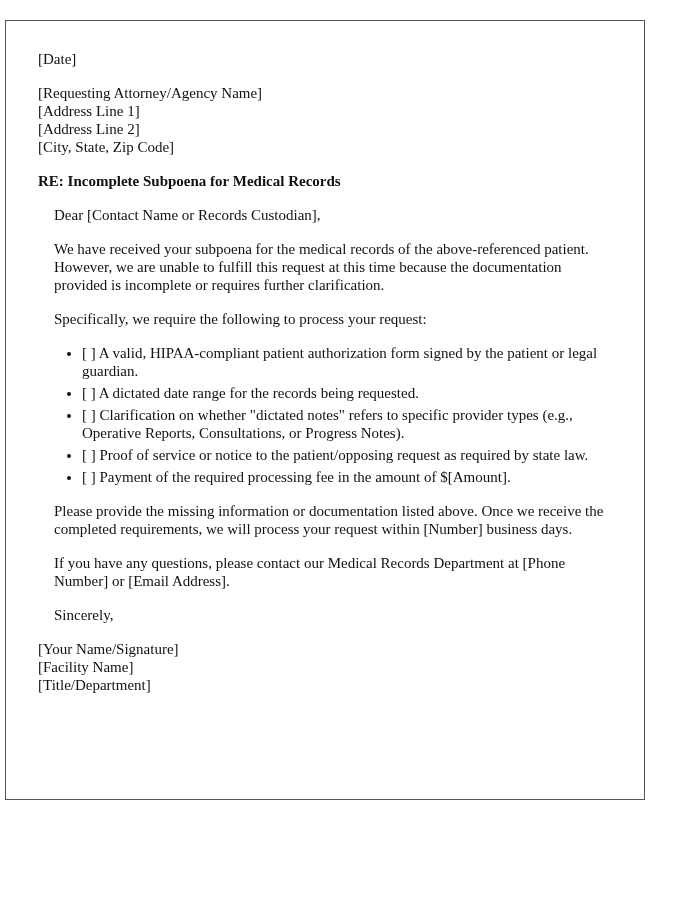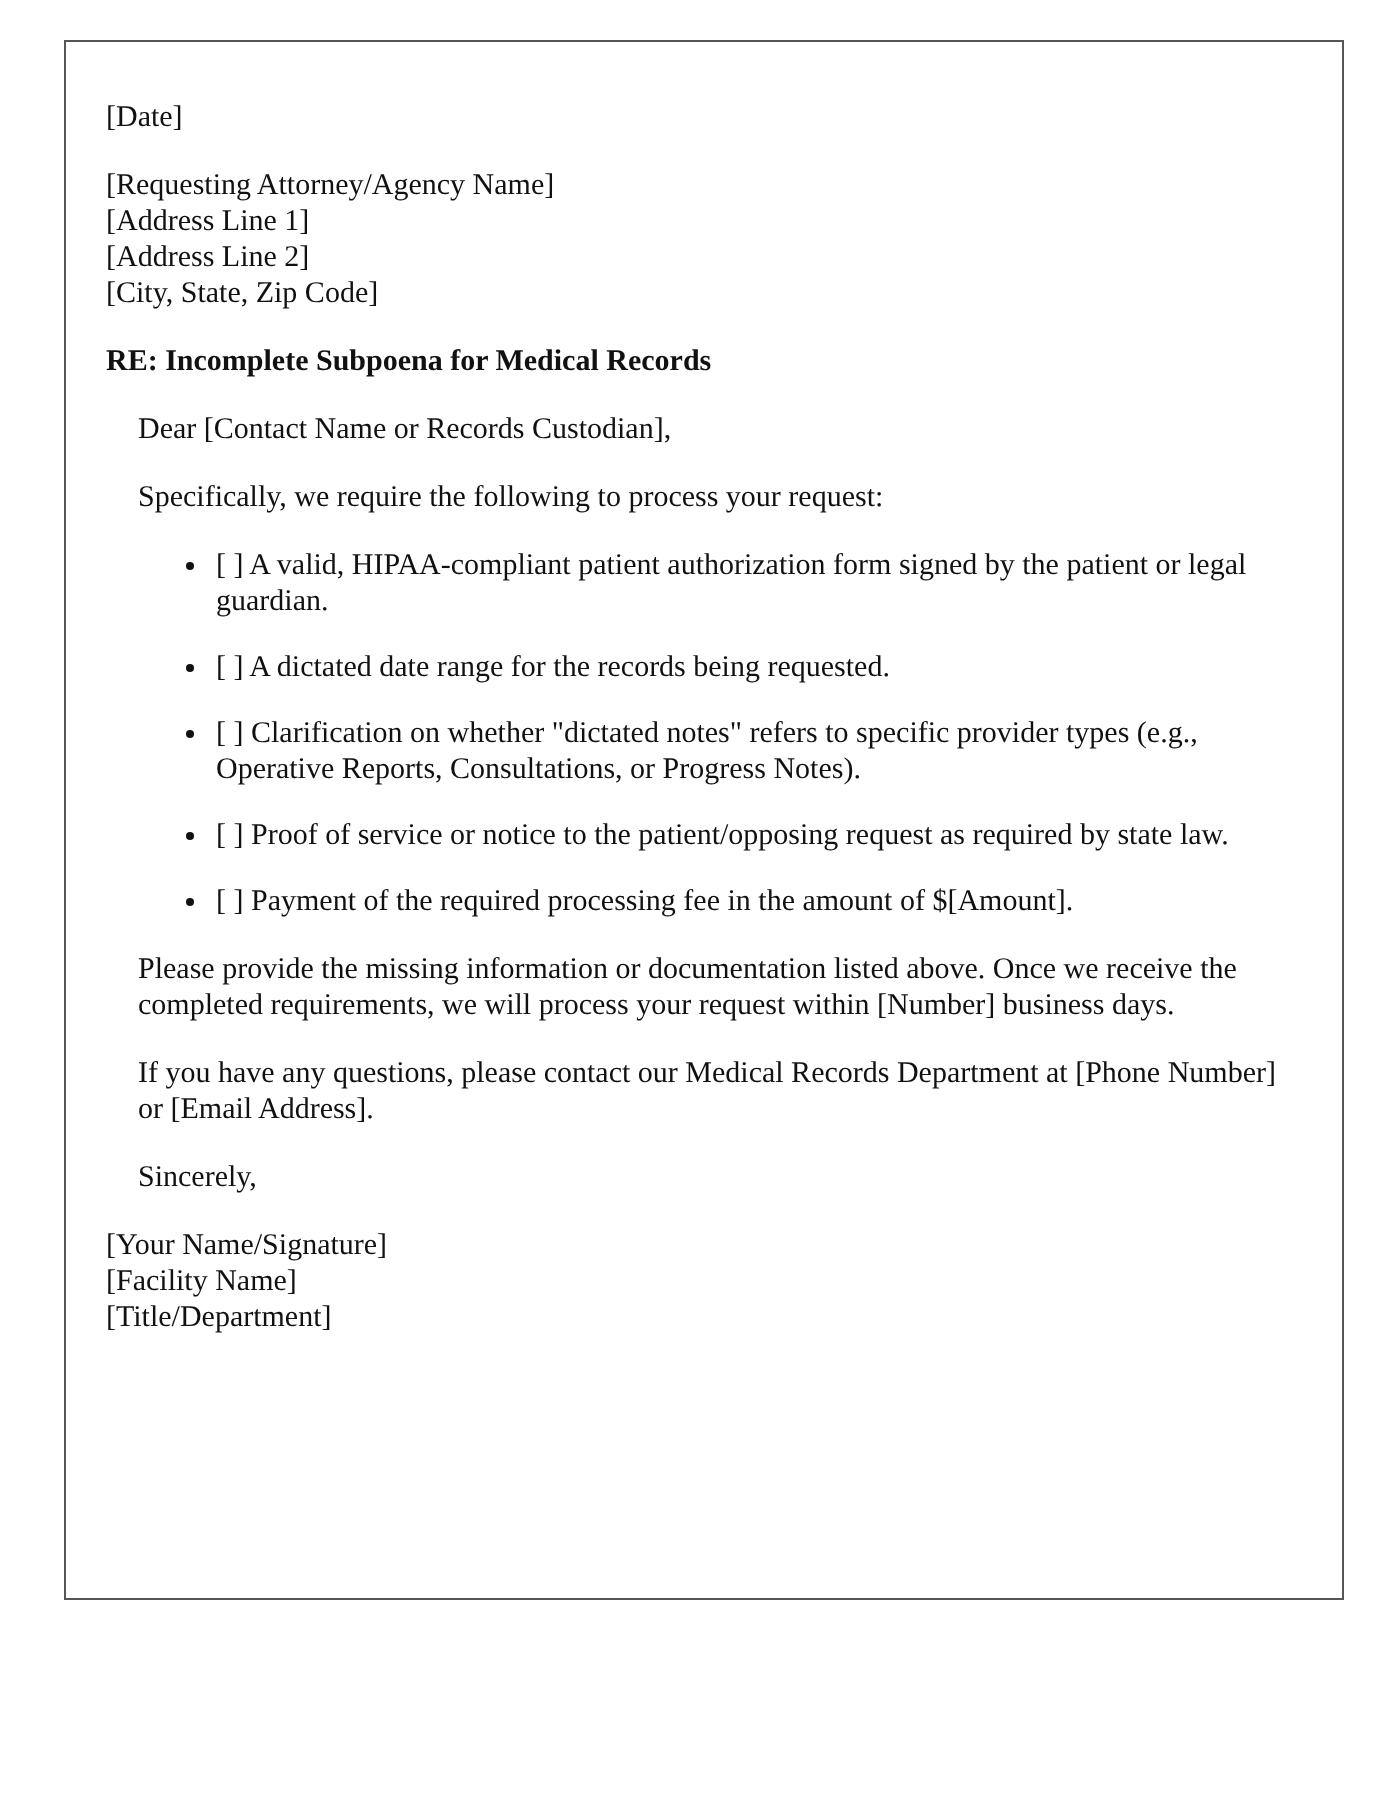--- a/index.html
+++ b/index.html
@@ -11,47 +11,47 @@
       overflow: hidden;
     }
     body {
       font-family: "Liberation Serif", "DejaVu Serif", serif;
       font-size: 15px;
       line-height: 18px;
       color: #111111;
     }
     .letter {
       position: absolute;
-      left: 32px;
+      left: 5px;
       top: 20px;
       width: 640px;
       height: 780px;
       border: 1px solid #555555;
       box-sizing: border-box;
-      padding: 29px 28px 0 20px;
+      padding: 29px 28px 0 32px;
     }
     .block {
       margin: 0 0 16px 0;
     }
     .line {
       display: block;
     }
     .subject {
       font-weight: bold;
     }
     p {
       margin: 0 0 16px 16px;
     }
     ul.req-list {
       margin: 0 0 16px 0;
       padding-left: 40px;
       list-style: disc;
     }
     ul.req-list li {
-      margin: 15px;
+      margin: 4px;
       padding: 0;
     }
   </style>
 </head>
 <body>
 
 <div class="letter">
 
   <div class="block">
     <span class="line">[Date]</span>
@@ -62,20 +62,21 @@
     <span class="line">[Address Line 1]</span>
     <span class="line">[Address Line 2]</span>
     <span class="line">[City, State, Zip Code]</span>
   </div>
 
   <div class="block subject">RE: Incomplete Subpoena for Medical Records</div>
 
 
   <p>Dear [Contact Name or Records Custodian],</p>
 
+  <p>We have received your subpoena for the medical records of the above-referenced patient. However, we are unable to fulfill this request at this time because the documentation provided is incomplete or requires further clarification.</p>
 
   <p>Specifically, we require the following to process your request:</p>
 
   <ul class="req-list">
     <li>[ ] A valid, HIPAA-compliant patient authorization form signed by the patient or legal guardian.</li>
     <li>[ ] A dictated date range for the records being requested.</li>
     <li>[ ] Clarification on whether "dictated notes" refers to specific provider types (e.g., Operative Reports, Consultations, or Progress Notes).</li>
     <li>[ ] Proof of service or notice to the patient/opposing request as required by state law.</li>
     <li>[ ] Payment of the required processing fee in the amount of $[Amount].</li>
   </ul>

